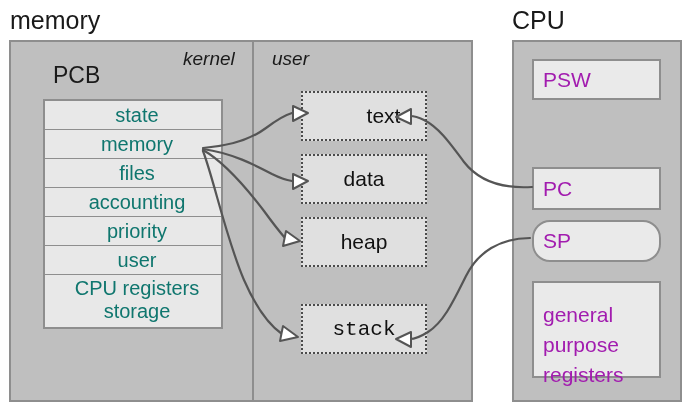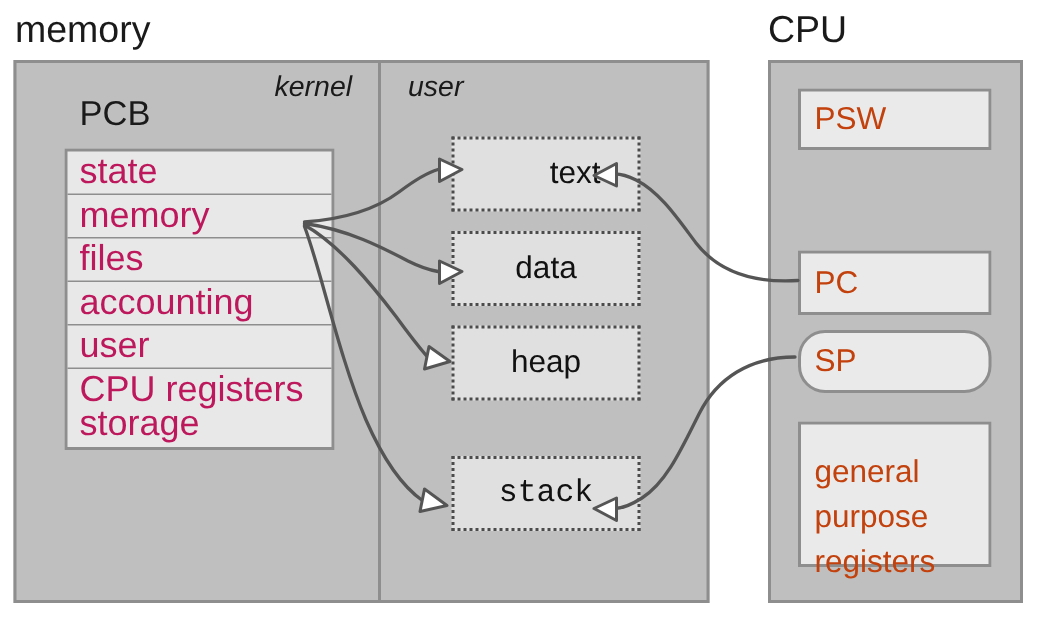--- a/index.html
+++ b/index.html
@@ -67,28 +67,29 @@
     position: absolute;
     left: 43px;
     top: 99px;
     width: 180px;
     border: 2px solid #8e8e8e;
     background: #e8e8e8;
     box-sizing: border-box;
   }
   .pcb-row {
     border-bottom: 1px solid #8e8e8e;
-    font-size: 24px;
-    color: #be185d;
+    font-size: 20px;
+    color: #0f766e;
     padding: 3px 0 3px 8px;
     line-height: 22px;
     box-sizing: border-box;
     height: 29px;
     white-space: nowrap;
     overflow: visible;
+    text-align: center;
   }
   .pcb-row.tall {
     height: 52px;
     line-height: 23px;
     border-bottom: none;
     padding-top: 2px;
   }
 
   .seg-box {
     position: absolute;
@@ -107,21 +108,21 @@
   #seg-stack { left: 301px; top: 304px; width: 126px; height: 50px; font-family: Liberation Mono, monospace; }
 
   .reg-box {
     position: absolute;
     left: 532px;
     width: 129px;
     border: 2px solid #8e8e8e;
     background: #eaeaea;
     box-sizing: border-box;
     font-size: 21px;
-    color: #c2410c;
+    color: #a21caf;
     padding-left: 9px;
     display: flex;
     align-items: center;
   }
   #reg-psw { top: 59px;  height: 41px; }
   #reg-ir  { top: 112px; height: 42px; }
   #reg-pc  { top: 167px; height: 43px; }
   #reg-sp  { top: 220px; height: 42px; border-radius: 18px; }
   #reg-gpr {
     top: 281px;
@@ -155,20 +156,21 @@
   <div class="space-label" id="kernel-label">kernel</div>
   <div class="space-label" id="user-label">user</div>
 
   <div id="pcb-label">PCB</div>
 
   <div id="pcb-table">
     <div class="pcb-row">state</div>
     <div class="pcb-row">memory</div>
     <div class="pcb-row">files</div>
     <div class="pcb-row">accounting</div>
+    <div class="pcb-row">priority</div>
     <div class="pcb-row">user</div>
     <div class="pcb-row tall">
       <div>CPU registers</div>
       <div>storage</div>
     </div>
   </div>
 
   <div class="seg-box" id="seg-text">text</div>
   <div class="seg-box" id="seg-heap">heap</div>
   <div class="seg-box" id="seg-data">data</div>

